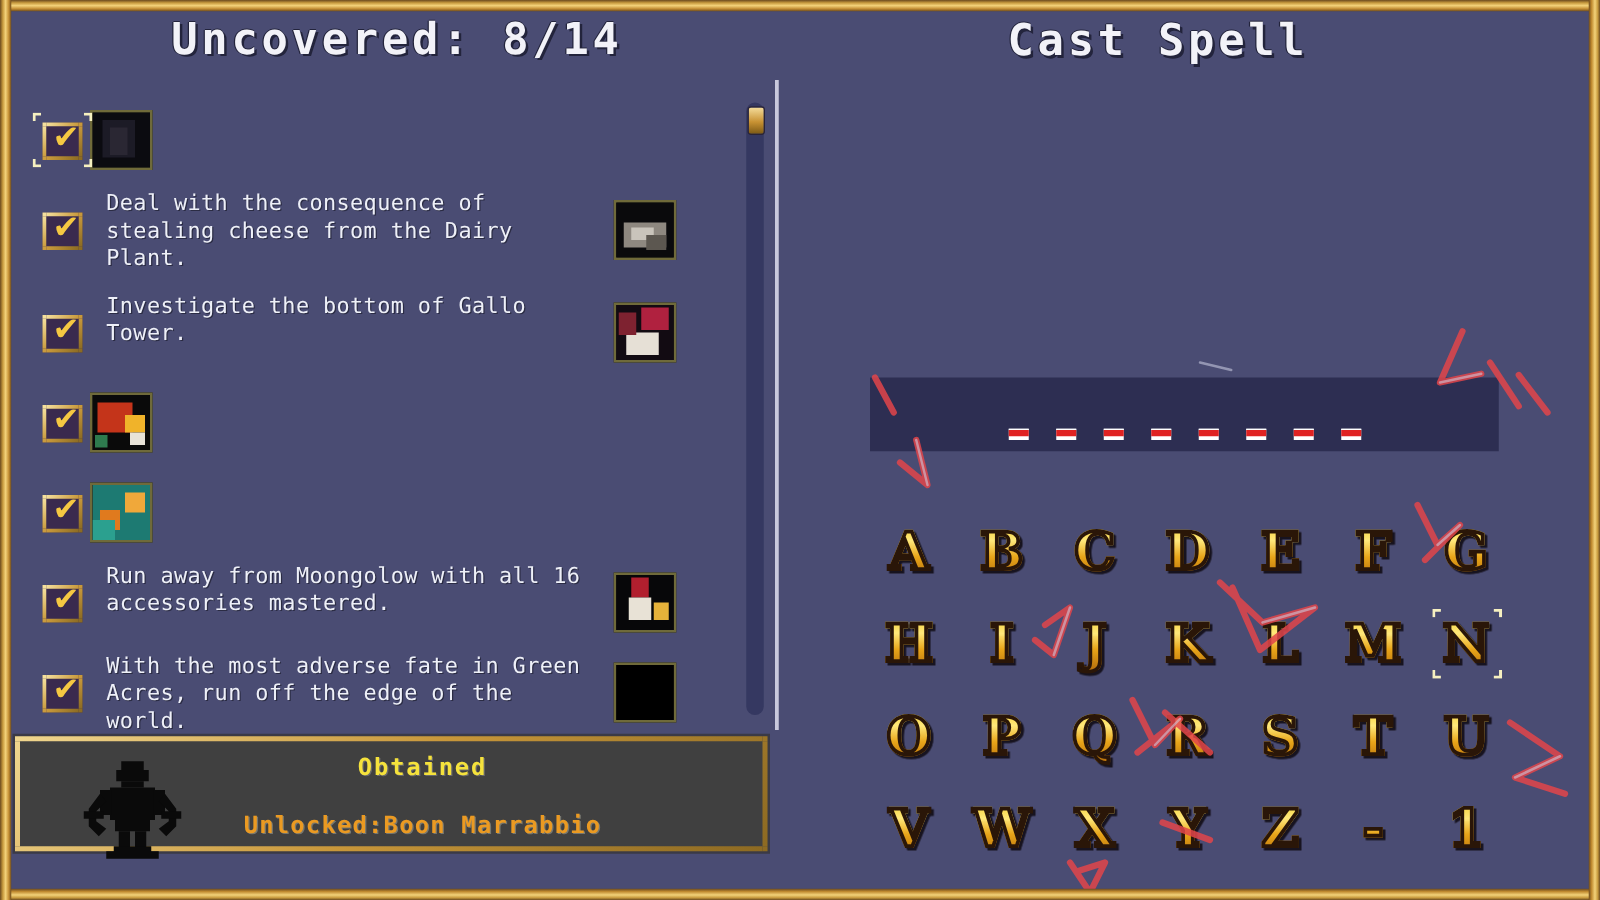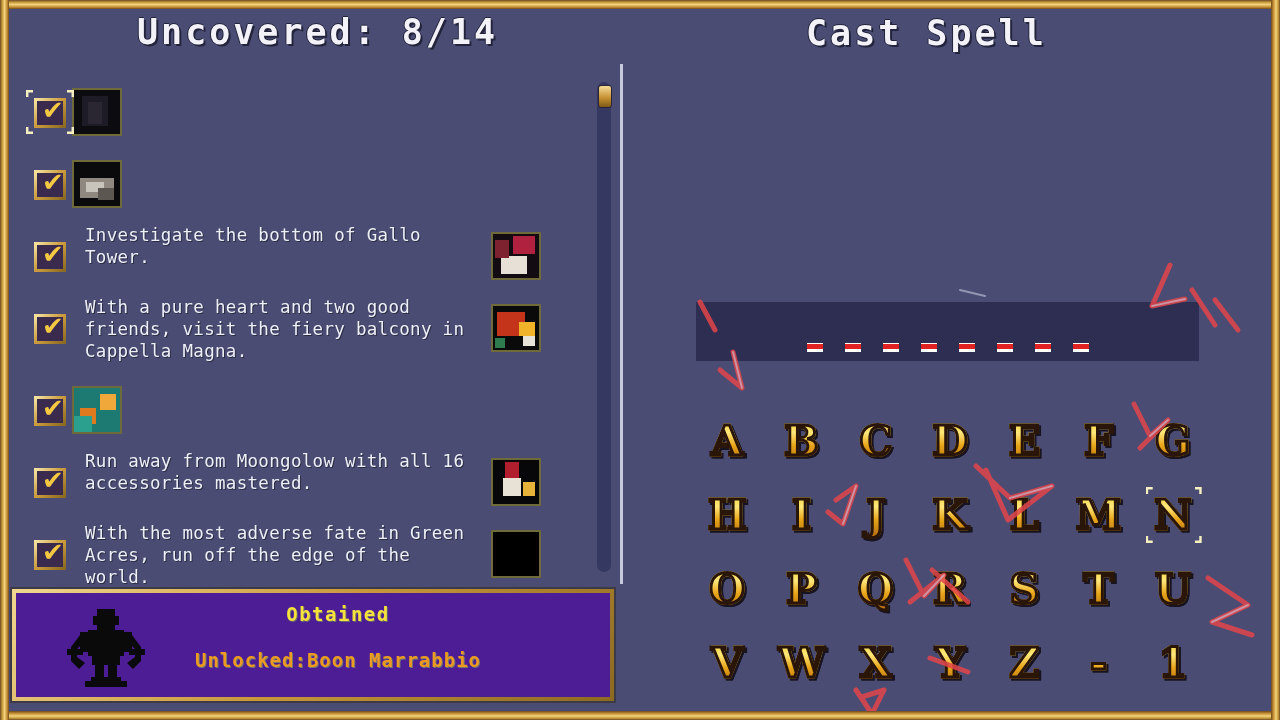--- a/index.html
+++ b/index.html
@@ -81,22 +81,22 @@
   #list-scroll-thumb{position:absolute;left:598px;top:85px;width:12px;height:21px;
     background:linear-gradient(to bottom,#f4dc9a,#c89233 55%,#7d5a16);
     border:1px solid #2a2438;border-radius:3px;}
 
   
   #panel-divider{position:absolute;left:620px;top:64px;width:3px;height:520px;
     background:#c9c9dd;}
 
   
   #obtained-panel{
-    position:absolute;left:12px;top:589px;width:602px;height:112px;
-    background:#4c1d95;box-sizing:border-box;
+    position:absolute;left:12px;top:589px;width:602px;height:92px;
+    background:#404040;box-sizing:border-box;
     border:4px solid;
     border-image:linear-gradient(135deg,#f0d68e,#c8973a 50%,#8d6a22) 1;
     box-shadow:0 0 0 2px #3b3a46;
   }
   #obtained-sprite{position:absolute;left:45px;top:12px;width:90px;height:86px;}
   #obtained-title{
     position:absolute;left:0;right:0;top:10px;text-align:center;
     color:#f5e23c;font-size:19px;font-weight:bold;letter-spacing:1.5px;
     font-family:"DejaVu Sans Mono","Liberation Mono",monospace;
     text-shadow:1px 1px 0 #6a6a6a;
@@ -159,20 +159,21 @@
           <b class="cm-tl"></b>
           <b class="cm-tr"></b>
           <b class="cm-bl"></b>
           <b class="cm-br"></b>
         </div>
       </div>
       <div class="quest-row">
         <div class="checkbox">
           <span class="tick">✔</span>
         </div>
+        <div class="quest-text">Deal with the consequence of stealing cheese from the Dairy Plant.</div>
         <div class="thumb">
           <i style="background: rgb(10, 10, 12); left: 0px; top: 0px; width: 46px; height: 44px;"></i>
           <i style="background: rgb(142, 136, 128); left: 6px; top: 16px; width: 34px; height: 20px;"></i>
           <i style="background: rgb(201, 196, 187); left: 12px; top: 20px; width: 18px; height: 10px;"></i>
           <i style="background: rgb(92, 87, 80); left: 24px; top: 26px; width: 16px; height: 12px;"></i>
         </div>
       </div>
       <div class="quest-row">
         <div class="checkbox">
           <span class="tick">✔</span>
@@ -182,21 +183,20 @@
           <i style="background: rgb(18, 11, 18); left: 0px; top: 0px; width: 46px; height: 44px;"></i>
           <i style="background: rgb(176, 33, 63); left: 20px; top: 2px; width: 22px; height: 18px;"></i>
           <i style="background: rgb(230, 224, 214); left: 8px; top: 22px; width: 26px; height: 18px;"></i>
           <i style="background: rgb(126, 34, 48); left: 2px; top: 6px; width: 14px; height: 18px;"></i>
         </div>
       </div>
       <div class="quest-row">
         <div class="checkbox">
           <span class="tick">✔</span>
         </div>
-        <div class="quest-text">With a pure heart and two good friends, visit the fiery balcony in Cappella Magna.</div>
         <div class="thumb">
           <i style="background: rgb(10, 10, 10); left: 0px; top: 0px; width: 46px; height: 44px;"></i>
           <i style="background: rgb(196, 52, 26); left: 4px; top: 6px; width: 28px; height: 24px;"></i>
           <i style="background: rgb(240, 179, 42); left: 26px; top: 16px; width: 16px; height: 14px;"></i>
           <i style="background: rgb(232, 227, 216); left: 30px; top: 30px; width: 12px; height: 10px;"></i>
           <i style="background: rgb(46, 123, 78); left: 2px; top: 32px; width: 10px; height: 10px;"></i>
         </div>
       </div>
       <div class="quest-row">
         <div class="checkbox">

